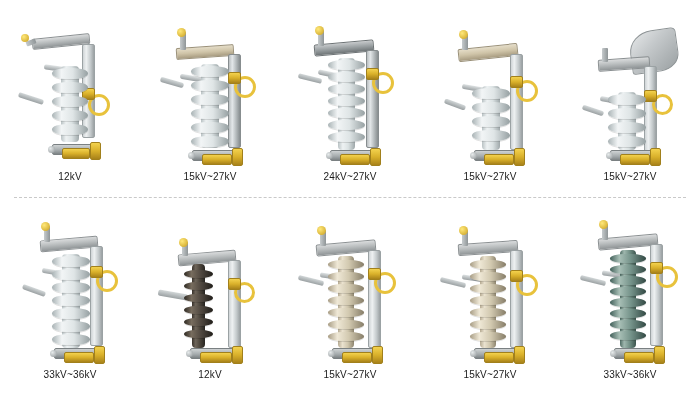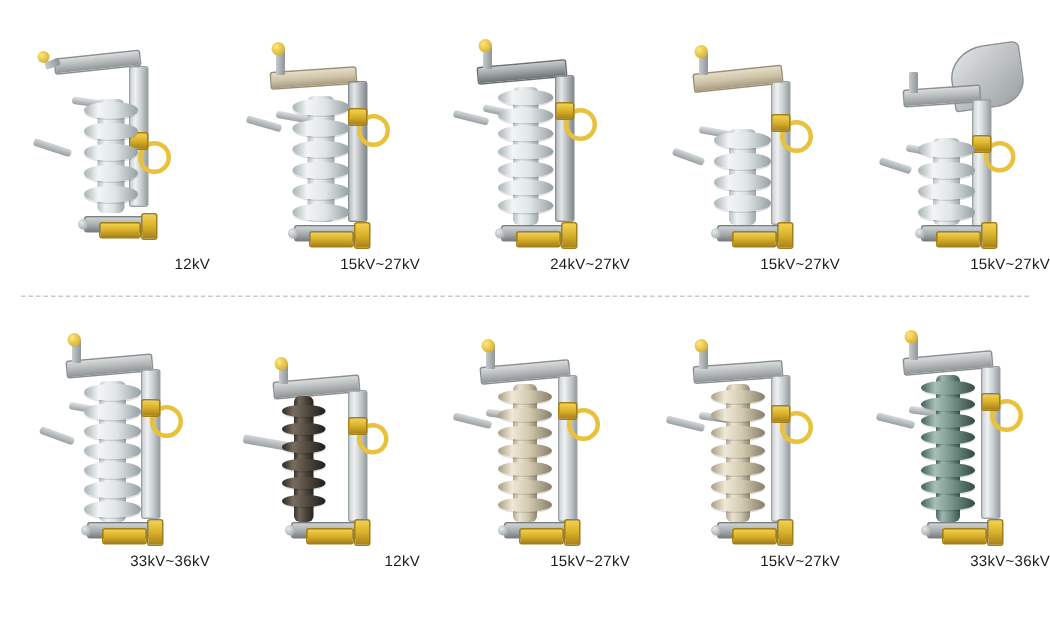--- a/index.html
+++ b/index.html
@@ -27,21 +27,21 @@
   }
   .grid-row.row-1 { top: 8px; height: 190px; }
   .grid-row.row-2 { top: 206px; height: 188px; }
 
   .cell {
     position: relative;
     width: 140px;
     height: 100%;
     display: flex;
     flex-direction: column;
-    align-items: flex-end;
+    align-items: center;
     justify-content: flex-start;
   }
   .figure {
     position: relative;
     width: 132px;
     height: 155px;
     margin-top: 2px;
   }
   .caption {
     font-size: 10px;

